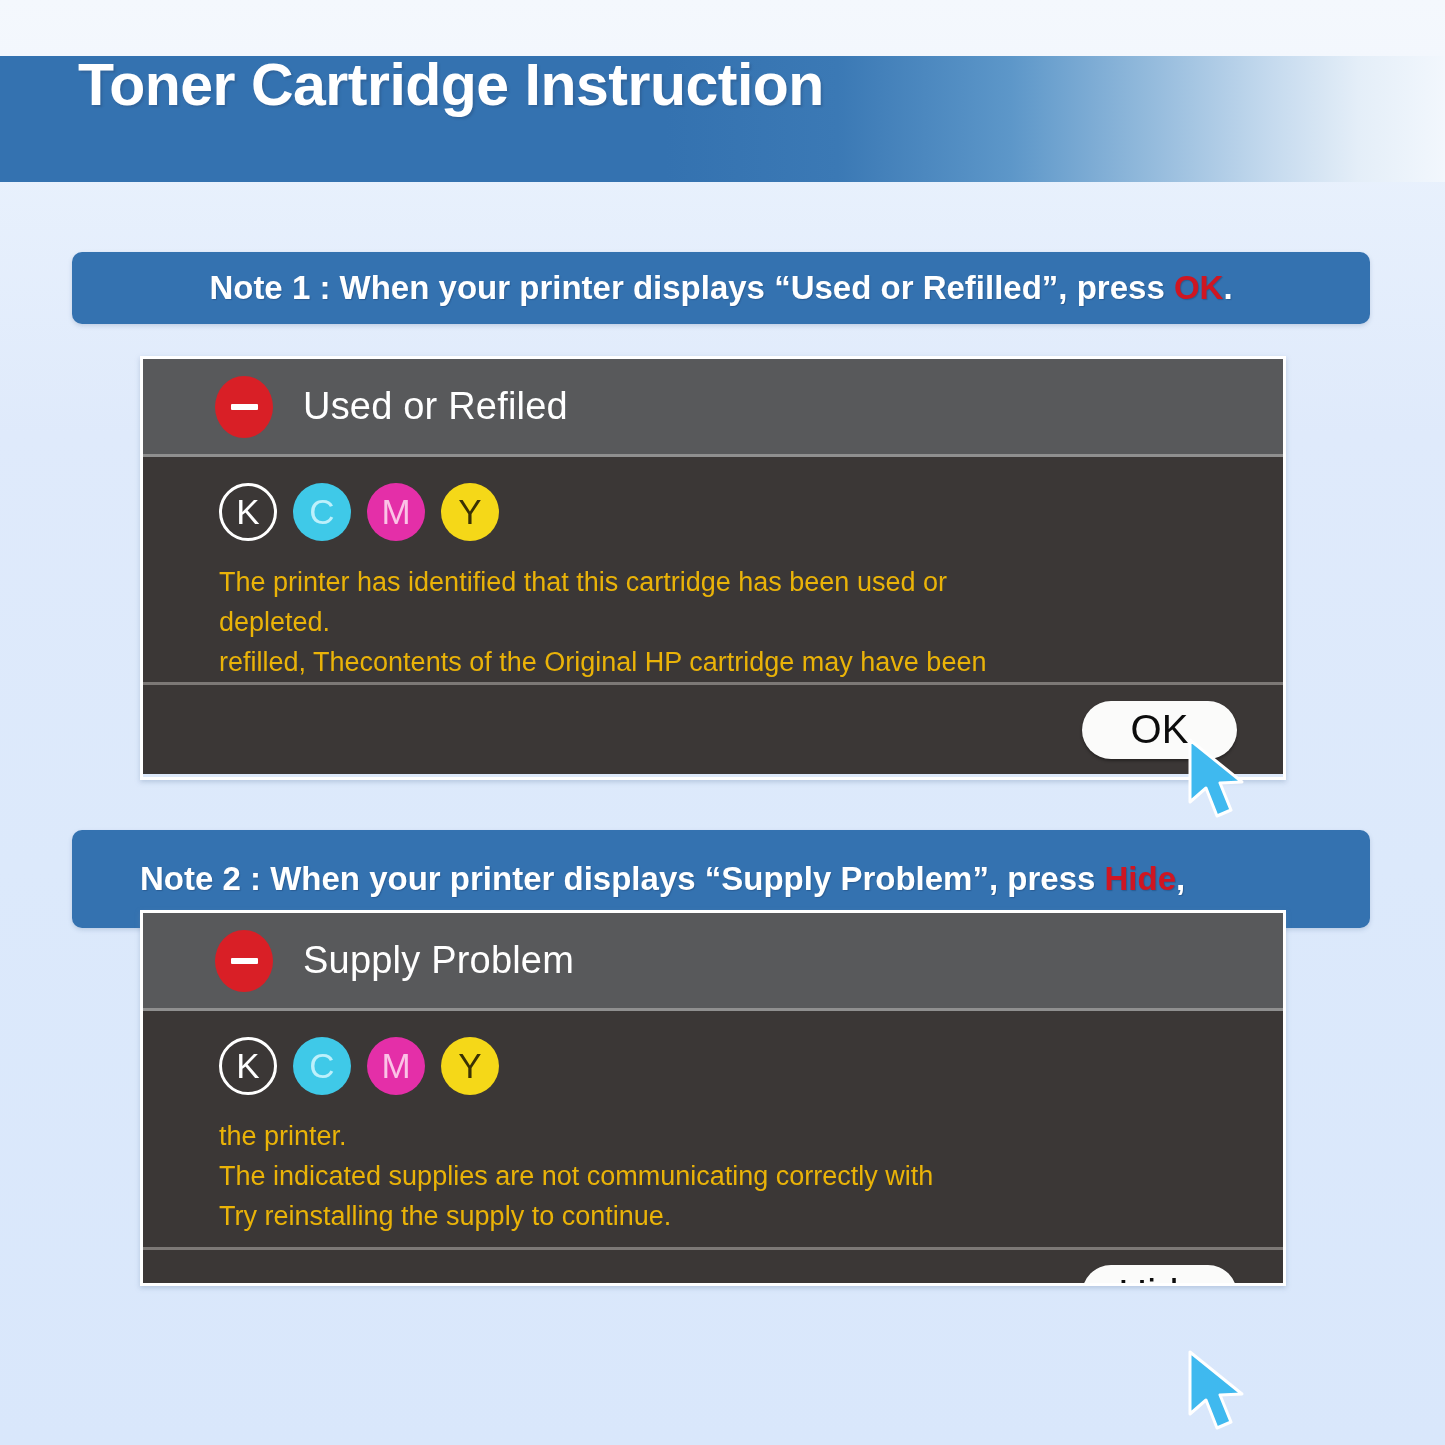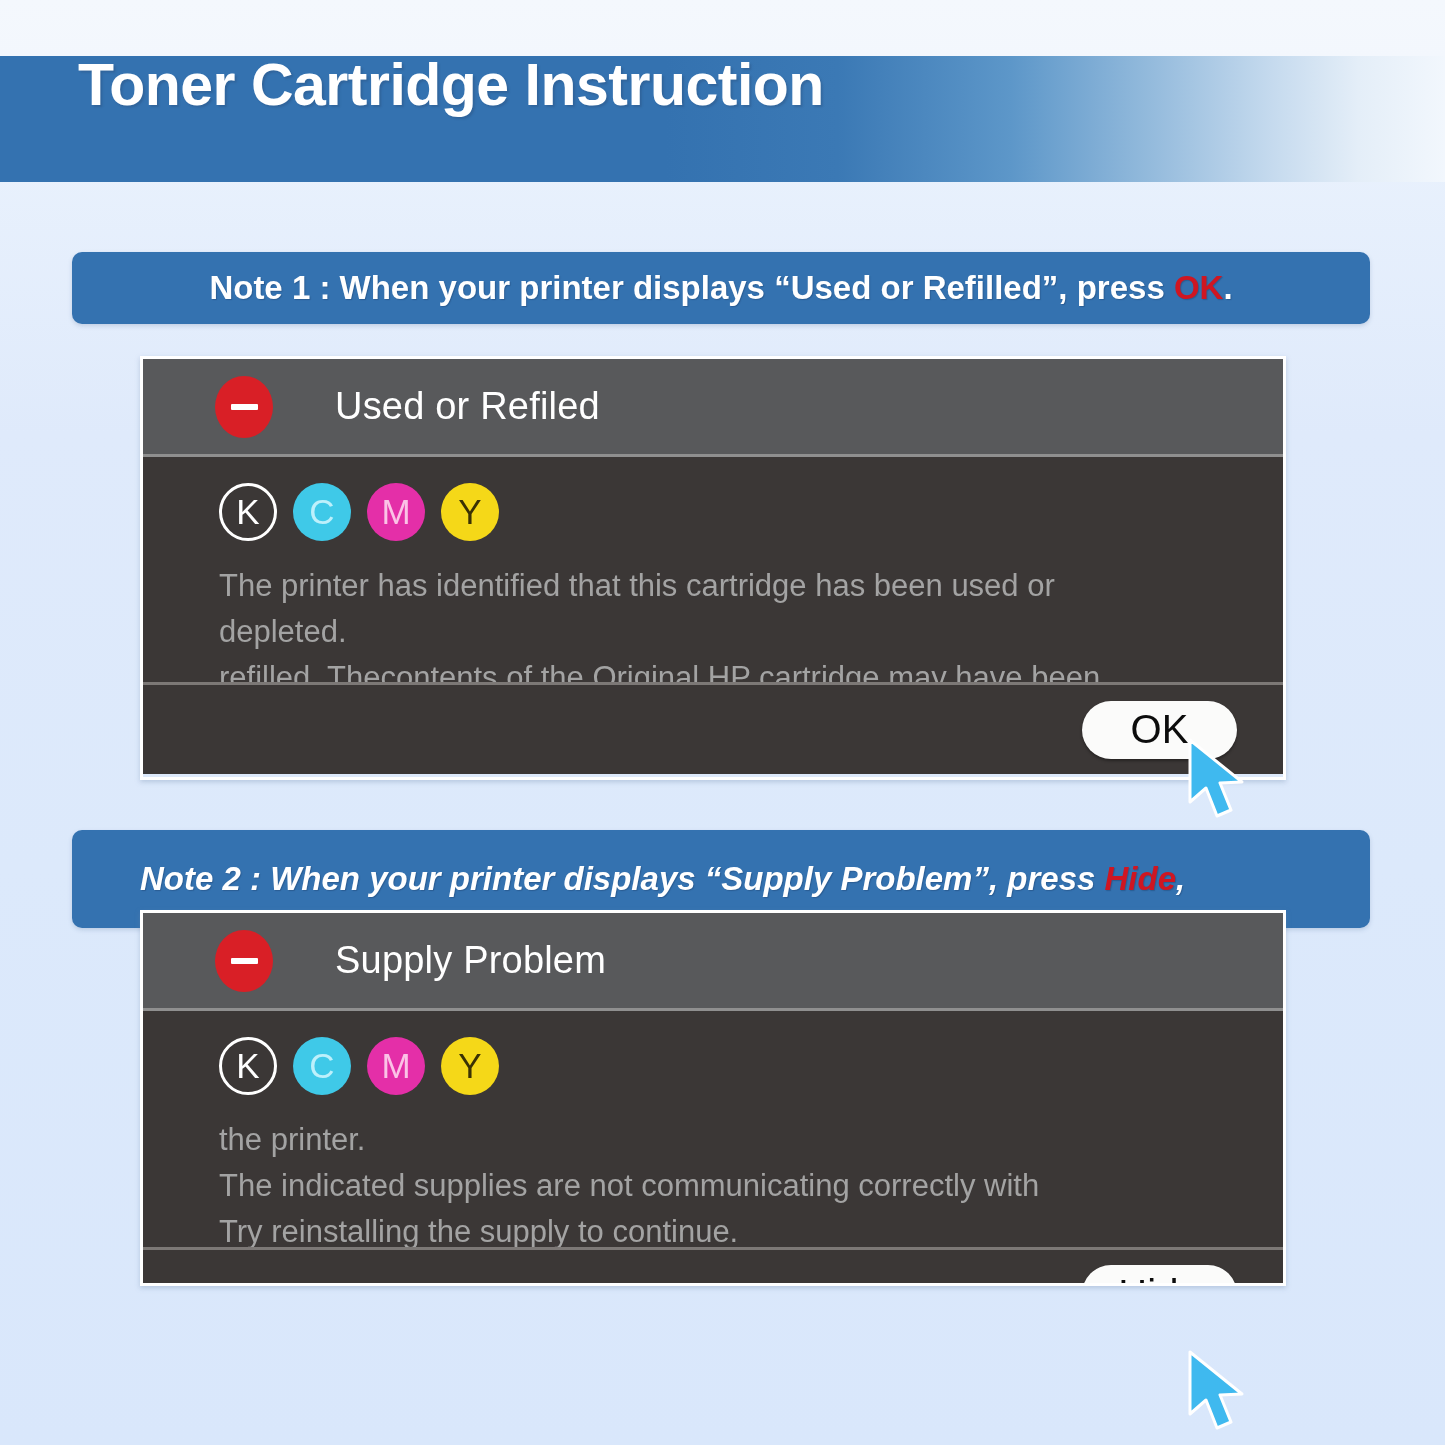--- a/index.html
+++ b/index.html
@@ -80,21 +80,21 @@
     top: 830px;
     height: 98px;
     padding: 0 0 0 68px;
   }
   .note-text {
     font-size: 33px;
     line-height: 1.27;
     white-space: nowrap;
     text-shadow: 1px 1px 1px rgba(25,55,95,0.35);
   }
-  #note-2 .note-text { white-space: normal; font-style: italic; }
+  #note-2 .note-text { white-space: normal; }
   .accent-red {
     color: #cf1622;
   }
 
   
   .dialog {
     position: absolute;
     left: 140px;
     width: 1146px;
     border: 3px solid #ffffff;
@@ -106,21 +106,20 @@
   #dialog-2 { top: 910px; height: 376px; }
 
   .dialog-titlebar {
     height: 98px;
     background: #58595b;
     display: flex;
     align-items: center;
     padding-left: 72px;
     box-sizing: border-box;
     border-bottom: 3px solid #8f8f8f;
-    gap: 32px;
   }
   .error-icon {
     width: 58px;
     height: 62px;
     border-radius: 50%;
     background: #d91f26;
     display: flex;
     align-items: center;
     justify-content: center;
     flex: none;
@@ -166,22 +165,22 @@
   .badge-k {
     background: transparent;
     border: 3px solid #ffffff;
     color: #ffffff;
   }
   .badge-c { background: #3fc9e8; color: #bdf0fb; }
   .badge-m { background: #e42fa8; color: #fbc3e6; }
   .badge-y { background: #f5d818; color: #3a3104; }
 
   .dialog-text {
-    color: #a3a3a3;
-    font-size: 31px;
+    color: #eab308;
+    font-size: 27px;
     line-height: 1.48;
     max-width: 960px;
   }
 
   .dialog-footer {
     background: #3b3736;
     border-top: 3px solid #7c7876;
     display: flex;
     align-items: center;
     justify-content: flex-end;

